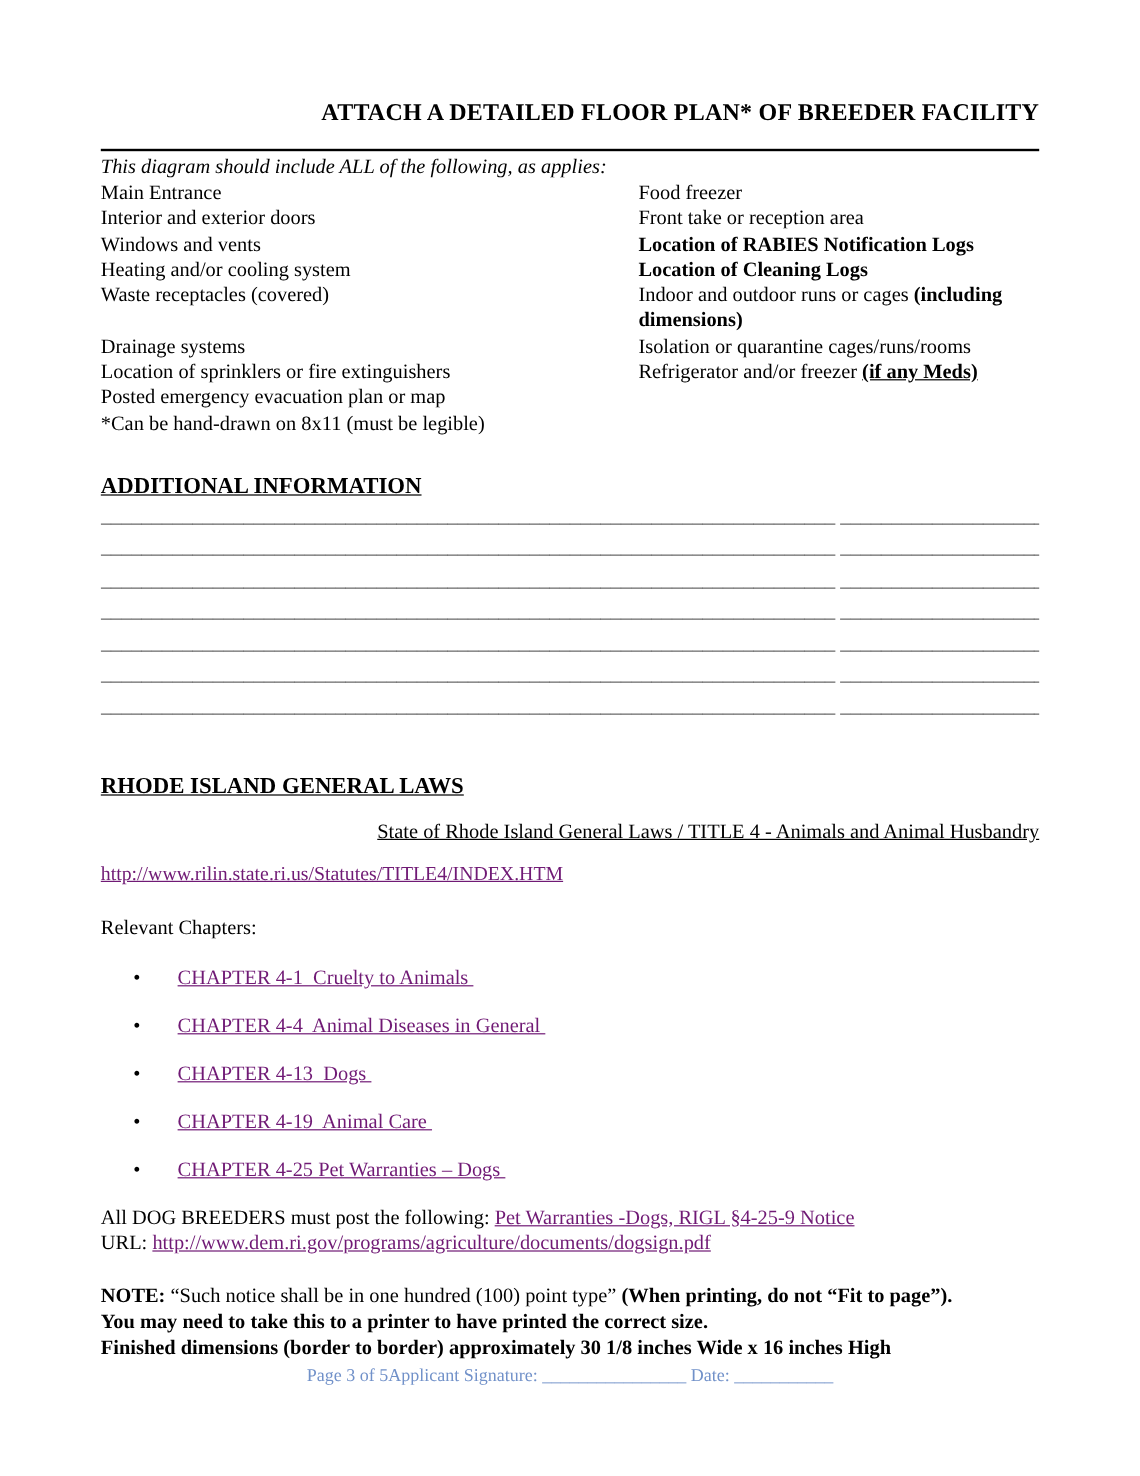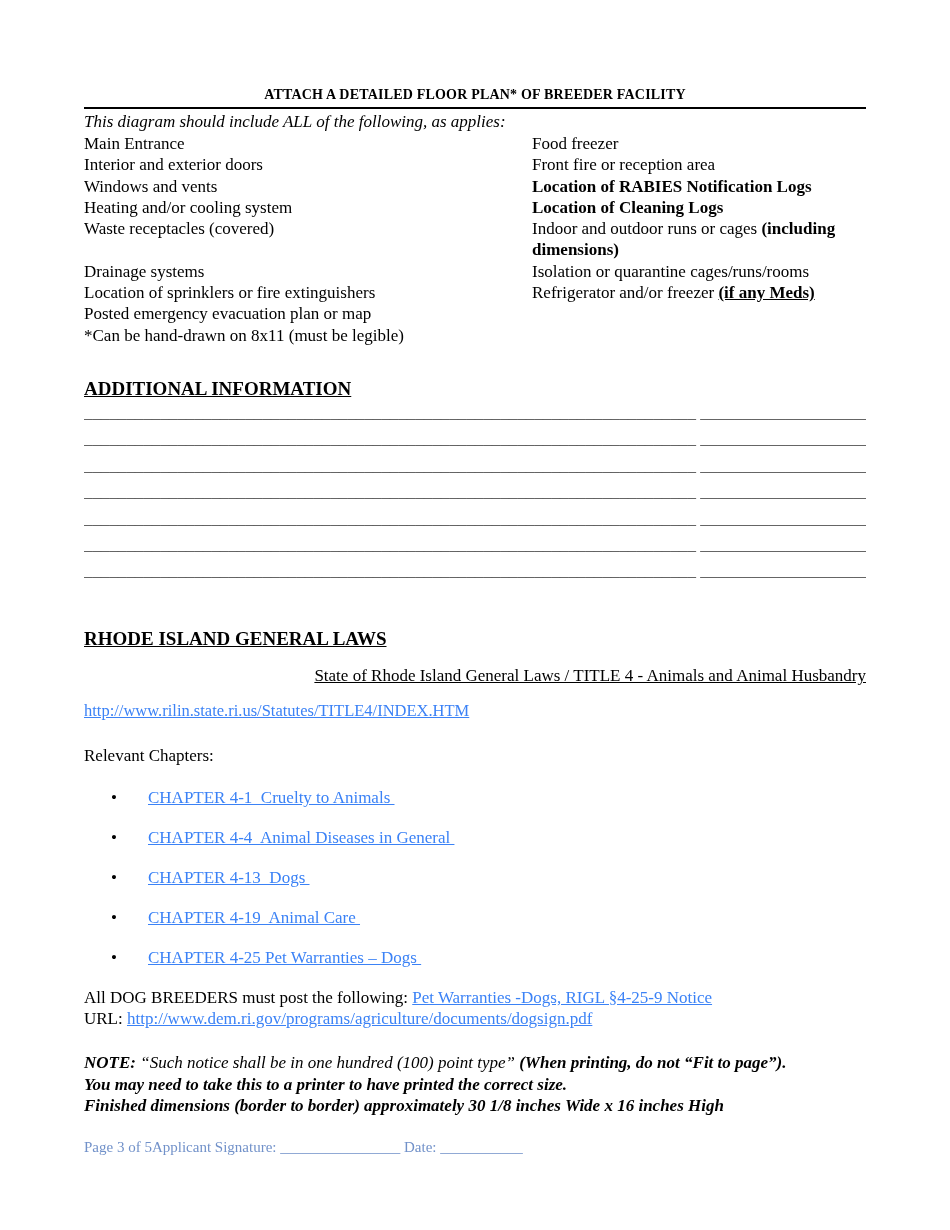--- a/index.html
+++ b/index.html
@@ -16,25 +16,25 @@
   .content {
     position: absolute;
     left: 84px;
     top: 85px;
     width: 782px;
   }
   .b  { font-weight: bold; }
   .bu { font-weight: bold; text-decoration: underline; }
 
   h1.doc-title {
-    font-size: 14px;
+    font-size: 20px;
     line-height: 19px;
     font-weight: bold;
-    text-align: center;
-    padding-bottom: 3px;
+    text-align: right;
+    padding-bottom: 20px;
     border-bottom: 2px solid #000000;
     letter-spacing: 0.2px;
   }
   .instruction {
     font-size: 17px;
     line-height: 22px;
     font-style: italic;
     margin-top: 2px;
   }
   .checklist {
@@ -67,21 +67,21 @@
 
   h2.laws-title { margin-top: 44px; }
   .laws-subtitle {
     margin-top: 16px;
     font-size: 17px;
     line-height: 21px;
     text-decoration: underline;
     text-align: right;
   }
   a.doc-link {
-    color: #3b82f6;
+    color: #701a75;
     text-decoration: underline;
     cursor: pointer;
   }
   .index-url-line {
     margin-top: 14px;
     font-size: 16.5px;
     line-height: 21px;
   }
   .relevant {
     margin-top: 24px;
@@ -116,32 +116,31 @@
   }
   .url-line {
     font-size: 17px;
     line-height: 21px;
   }
   .note-block {
     margin-top: 23px;
     font-size: 17px;
     line-height: 21.7px;
     font-weight: bold;
-    font-style: italic;
   }
   .note-block .quote {
     font-weight: normal;
   }
   .footer {
     position: absolute;
     left: 84px;
     right: 84px;
     top: 1138px;
     display: flex;
-    justify-content: flex-start;
+    justify-content: center;
     font-size: 15px;
     line-height: 18px;
     color: #7191c9;
   }
 </style>
 </head>
 <body>
 
 <div class="page">
   <div class="content">
@@ -149,21 +148,21 @@
     <h1 class="doc-title">ATTACH A DETAILED FLOOR PLAN* OF BREEDER FACILITY</h1>
 
     <p class="instruction">This diagram should include ALL of the following, as applies:</p>
 
     <div class="checklist">
       <div>Main Entrance</div>
       <div>Food freezer</div>
 
       <div>Interior and exterior doors</div>
 
-      <div>Front fire or reception area</div>
+      <div>Front take or reception area</div>
       <div>Windows and vents</div>
 
       <div class="b">Location of RABIES Notification Logs</div>
       <div>Heating and/or cooling system</div>
 
       <div class="b">Location of Cleaning Logs</div>
       <div>Waste receptacles (covered)</div>
 
       <div><span>Indoor and outdoor runs or cages </span><span class="b">(including dimensions)</span></div>
       <div>Drainage systems</div>

